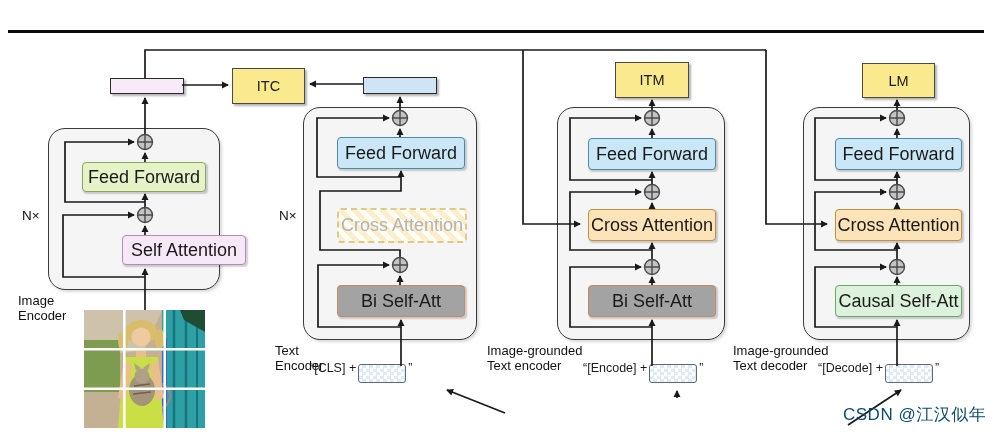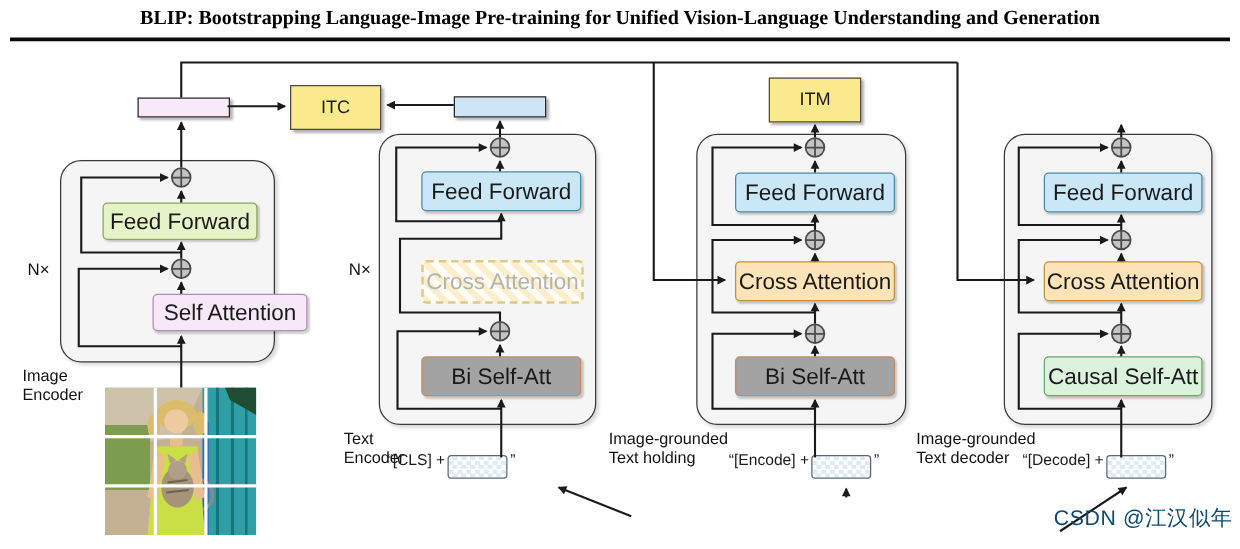--- a/index.html
+++ b/index.html
@@ -40,33 +40,33 @@
            background:conic-gradient(#dfeaf6 90deg,#fdfeff 90deg 180deg,#dfeaf6 180deg 270deg,#fdfeff 270deg);
            background-size:8px 8px;}
   .watermark{position:absolute;left:843px;top:403px;z-index:7;font-size:17px;color:#0c4a6e;letter-spacing:0.5px;}
   .photo{position:absolute;left:84px;top:310px;z-index:2;}
 </style>
 </head>
 <body>
 
 <div class="canvas">
 
-  <div class="title">BLIP: Bootstrapping Language-Image Pre-training for Unified Vision-Language Understanding and Generation</div>
   <div class="rule"></div>
 
   <div class="container" style="left:48px;top:128px;width:170px;height:160px;"></div>
   <div class="container" style="left:303px;top:107px;width:172px;height:231px;"></div>
   <div class="container" style="left:557px;top:107px;width:166px;height:231px;"></div>
   <div class="container" style="left:803px;top:107px;width:165px;height:231px;"></div>
 
   <div class="outrect out-pink" style="left:110px;top:78px;width:72px;height:14px;"></div>
   <div class="outrect out-blue" style="left:363px;top:77px;width:72px;height:15px;"></div>
 
   <div class="head" style="left:232px;top:68px;width:71px;height:34px;">ITC</div>
   <div class="head" style="left:615px;top:62px;width:72px;height:34px;">ITM</div>
+  <div class="head" style="left:862px;top:63px;width:71px;height:33px;">LM</div>
 
   <div class="blk ff-green" style="left:82px;top:162px;width:122px;height:28px;">Feed Forward</div>
   <div class="blk sa-pink" style="left:82px;top:235px;width:122px;height:28px;">Self Attention</div>
   <div class="ntimes" style="left:22px;top:208px;">N×</div>
 
   <div class="blk ff-blue" style="left:337px;top:137px;width:126px;height:30px;">Feed Forward</div>
   <div class="blk ca-disabled" style="left:337px;top:208px;width:126px;height:31px;">Cross Attention</div>
   <div class="blk sa-peach" style="left:337px;top:285px;width:126px;height:30px;">Bi Self-Att</div>
   <div class="ntimes" style="left:279px;top:208px;">N×</div>
 
@@ -81,21 +81,21 @@
   <div class="lbl" style="left:18px;top:293px;">
     <div>Image</div>
     <div>Encoder</div>
   </div>
   <div class="lbl" style="left:275px;top:343px;">
     <div>Text</div>
     <div>Encoder</div>
   </div>
   <div class="lbl" style="left:487px;top:343px;">
     <div>Image-grounded</div>
-    <div>Text holding</div>
+    <div>Text encoder</div>
   </div>
   <div class="lbl" style="left:733px;top:343px;">
     <div>Image-grounded</div>
     <div>Text decoder</div>
   </div>
 
   <div class="tokrow" style="left:310px;top:361px;">
     <span>“[CLS] +</span>
     <span class="chk"></span>
     <span>”</span>

